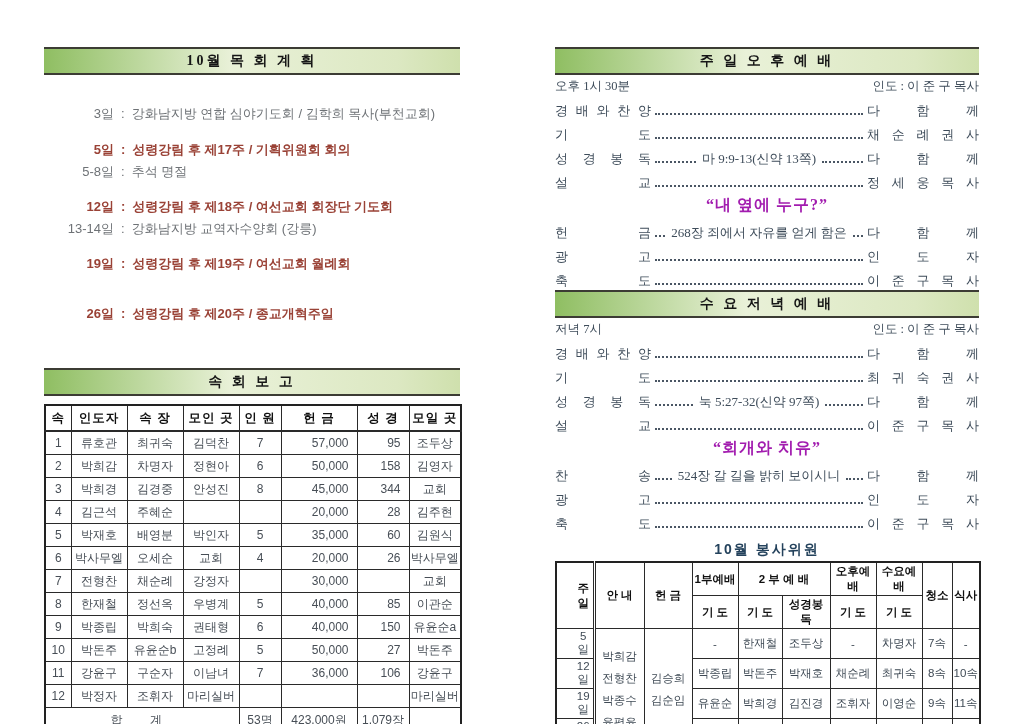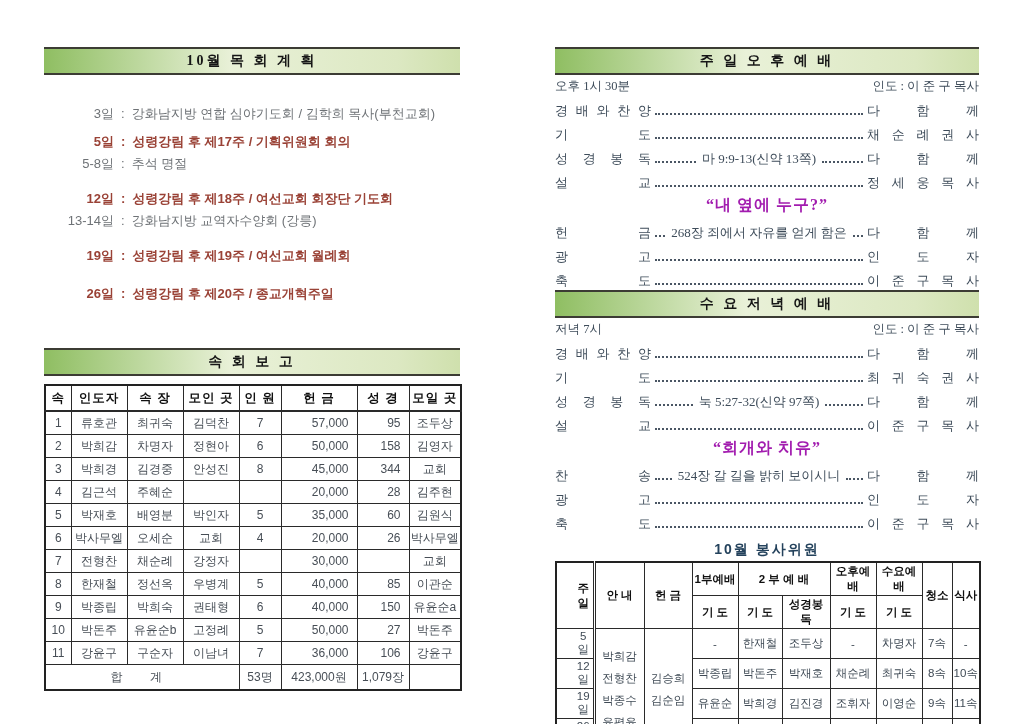--- a/index.html
+++ b/index.html
@@ -12,24 +12,24 @@
   
   .band{height:24px;line-height:24px;text-align:center;font-weight:bold;font-size:14px;
         letter-spacing:3px;color:#161616;
         font-family:"Liberation Serif",serif;
         background:linear-gradient(90deg,#8fbe62 0%,#e9f1d8 45%,#dce8c2 85%,#cfe0ad 100%);
         border-top:2px solid #3c3c34;border-bottom:2px solid #3c3c34;}
 
   
   .plan-list{margin-top:28px;}
   .plan-item{font-size:13px;line-height:22px;white-space:nowrap;}
-  .plan-list div:nth-of-type(1){margin-bottom:6px;}
+  .plan-list div:nth-of-type(1){margin-bottom:14px;}
   .plan-list div:nth-of-type(3){margin-bottom:13px;}
   .plan-list div:nth-of-type(5){margin-bottom:13px;}
-  .plan-list div:nth-of-type(6){margin-bottom:16px;}
+  .plan-list div:nth-of-type(6){margin-bottom:28px;}
   .pdate{display:inline-block;width:70px;text-align:right;}
   .psep{display:inline-block;padding:0 7px;}
   .plan-item.gray{color:#6e7276;}
   .plan-item.red{color:#9a4236;font-weight:bold;}
 
   .band2{margin-top:43px;}
 
   
   table{border-collapse:collapse;table-layout:fixed;width:100%;}
   .report{margin-top:8px;font-size:12px;color:#474e56;border:2px solid #222;}
@@ -248,20 +248,30 @@
             <td>11</td>
             <td>강윤구</td>
             <td>구순자</td>
             <td>이남녀</td>
             <td>7</td>
             <td class="num">36,000</td>
             <td class="num">106</td>
             <td>강윤구</td>
           </tr>
 
+          <tr>
+            <td>12</td>
+            <td>박정자</td>
+            <td>조휘자</td>
+            <td>마리실버</td>
+            <td></td>
+            <td class="num"></td>
+            <td class="num"></td>
+            <td>마리실버</td>
+          </tr>
 
         </tbody>
       <tfoot>
         <tr>
           <td colspan="4" class="total-label">합 계</td>
           <td>53명</td>
           <td>423,000원</td>
           <td>1,079장</td>
           <td></td>
         </tr>

